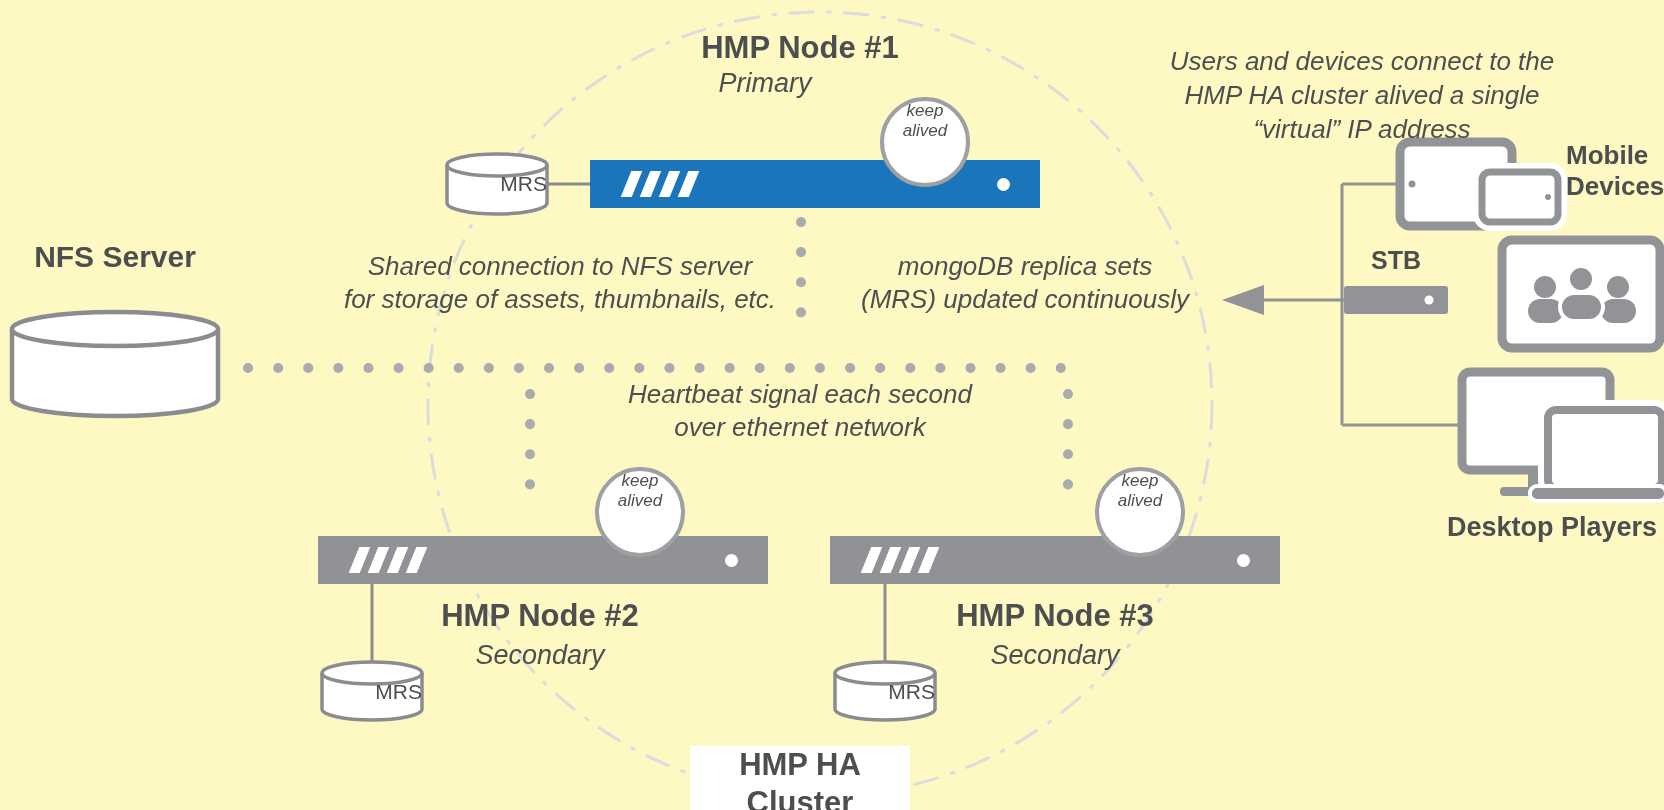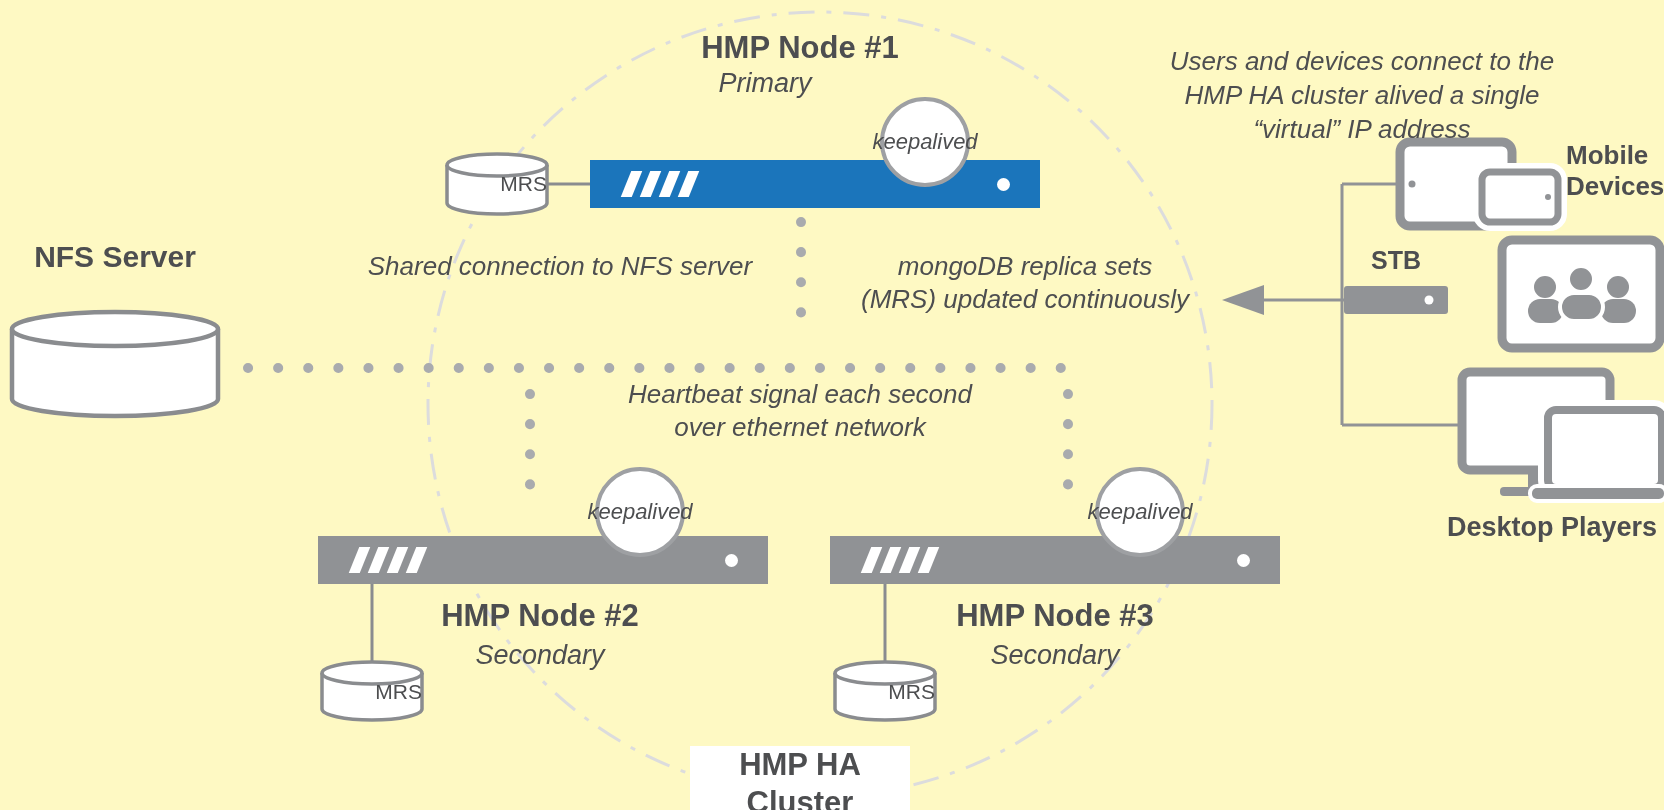--- a/index.html
+++ b/index.html
@@ -30,22 +30,22 @@
   .note { font-size:26px; font-style:italic; line-height:33px; text-align:center; white-space:nowrap; }
   .bar { position:absolute; height:48px; }
   .bar-blue { background:var(--blue,#1b75bb); }
   .bar-gray { background:var(--bar_gray,#909295); }
   .stripes { position:absolute; left:36px; top:11px; display:flex; gap:8px; }
   .stripe { width:11px; height:26px; background:#fff; transform:skewX(-22deg); }
   .bar-dot { position:absolute; right:30px; top:18px; width:13px; height:13px; border-radius:50%; background:#fff; }
   .badge {
     position:absolute; width:90px; height:90px; border-radius:50%;
     background:#fff; border:4px solid var(--badge_gray,#9ea0a3);
-    display:flex; align-items:center; justify-content:center;
-    font-size:22px; font-style:italic; line-height:20px; box-sizing:border-box;
+    display:flex; flex-direction:column; align-items:center; 
+    font-size:17px; font-style:italic; line-height:20px; box-sizing:border-box;
   }
   .mrs-label { font-size:21px; text-align:right; width:100px; }
   .cluster-label { text-align:center; font-size:31px; font-weight:bold; line-height:38px; background:#fff;margin-top:20px; }
   .dev-label { font-weight:bold; }
 </style>
 </head>
 <body>
 
 <div class="canvas">
 
@@ -145,20 +145,21 @@
     <span>keep</span>
     <span>alived</span>
   </div>
 
   <div class="abs mrs-label" style="left:447px; top:172px;">MRS</div>
 
   <div class="abs h-title" style="left:0px; top:240px; width:230px; font-size:30px;">NFS Server</div>
 
   <div class="abs note" style="left:330px; top:250px; width:460px;">
     <div>Shared connection to NFS server</div>
+    <div>for storage of assets, thumbnails, etc.</div>
   </div>
 
   <div class="abs note" style="left:820px; top:250px; width:410px;">
     <div>mongoDB replica sets</div>
     <div>(MRS) updated continuously</div>
   </div>
 
   <div class="abs note" style="left:570px; top:378px; width:460px;">
     <div>Heartbeat signal each second</div>
     <div>over ethernet network</div>

